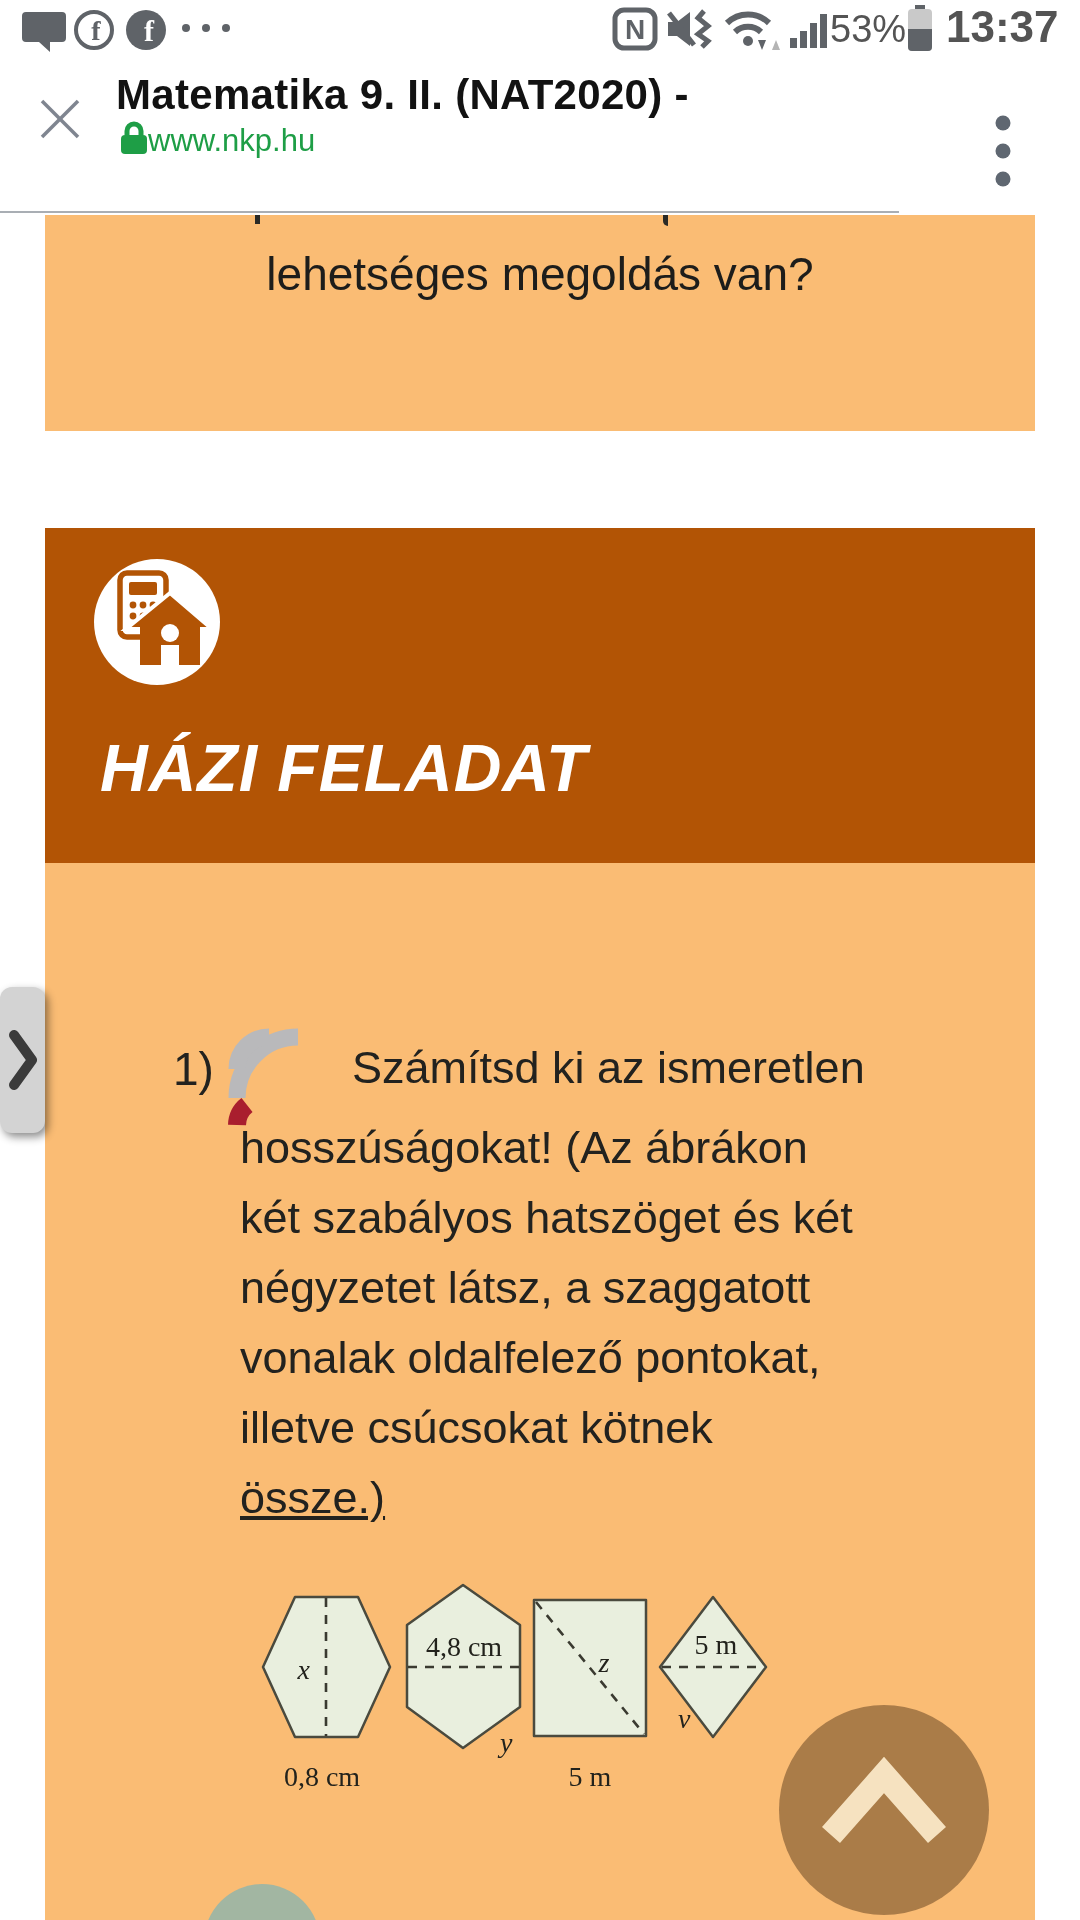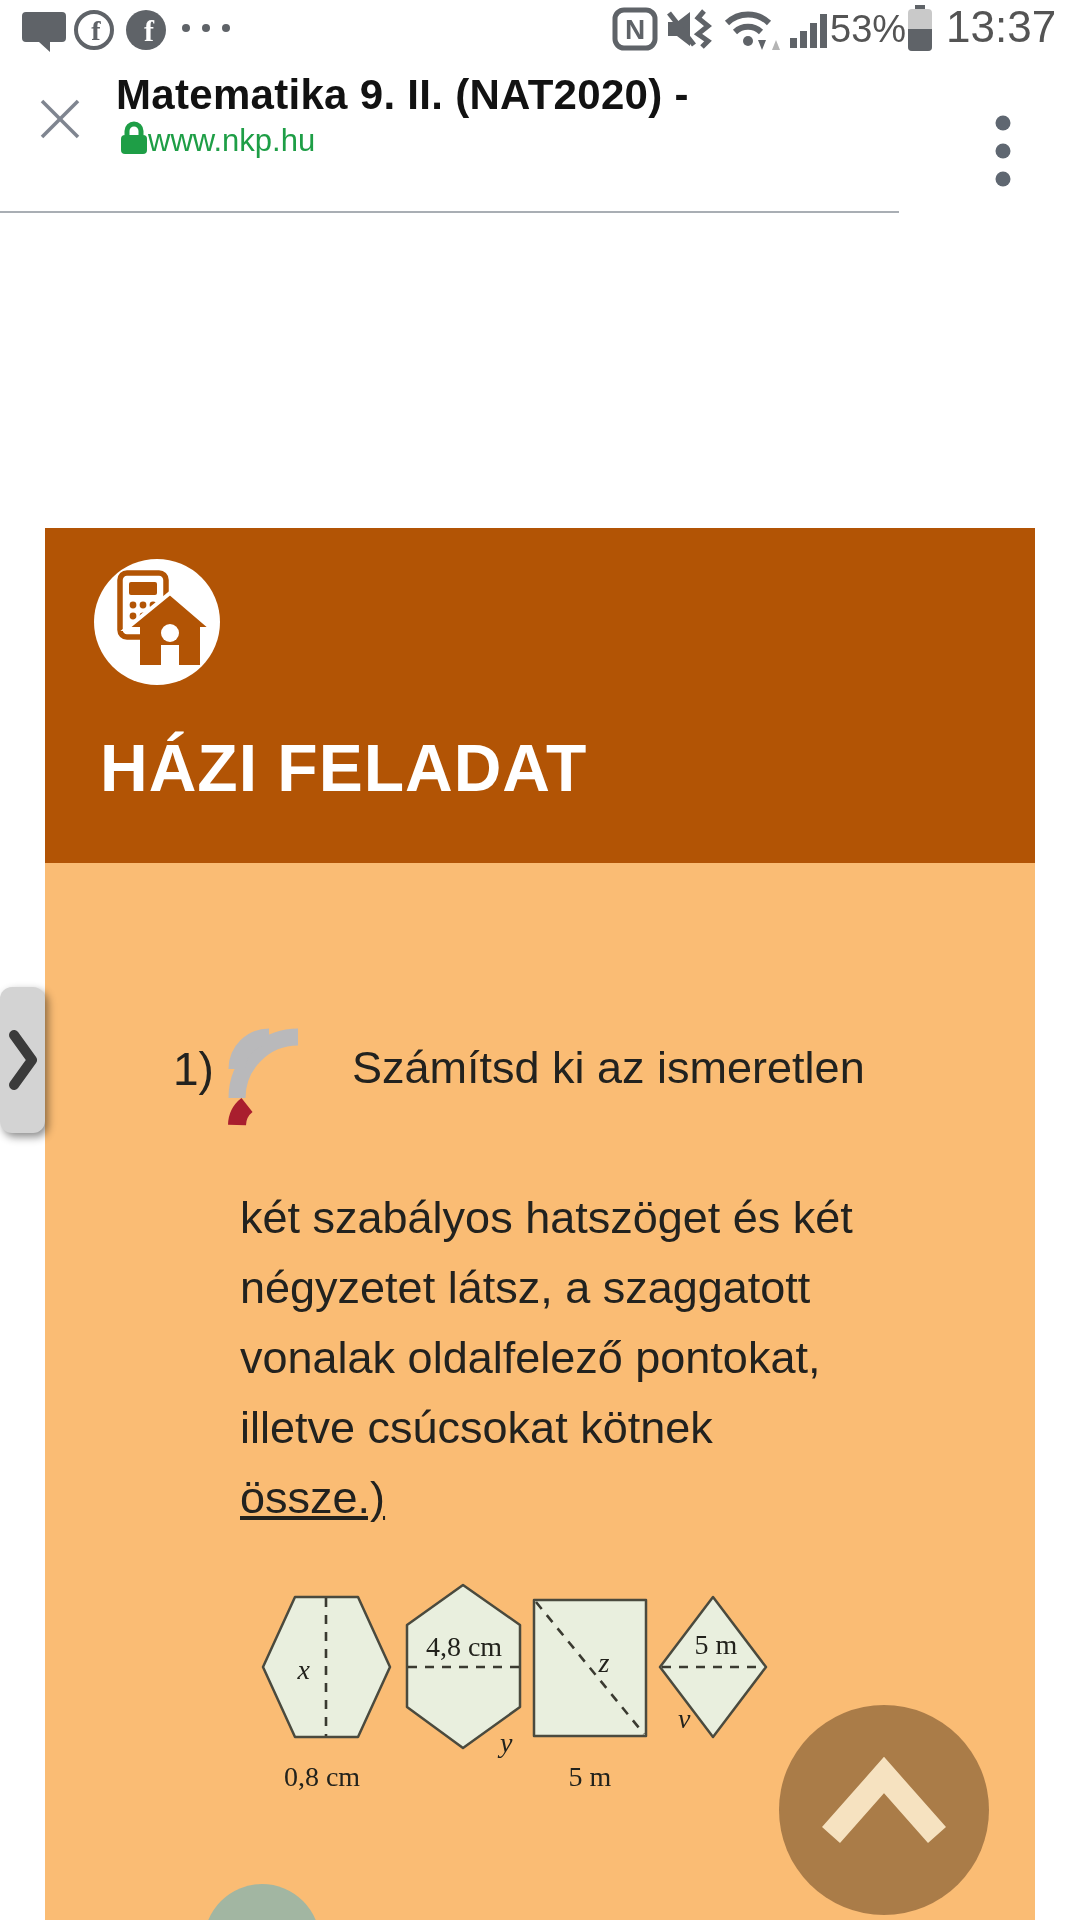--- a/index.html
+++ b/index.html
@@ -1,41 +1,41 @@
 <!DOCTYPE html>
 <html><head>
 <meta charset="utf-8">
 <style>
   html,body{margin:0;padding:0;}
   .screen{position:relative;width:1080px;height:1920px;background:#ffffff;overflow:hidden;
           font-family:"Liberation Sans",sans-serif;}
   
   .statusbar{position:absolute;left:0;top:0;width:1080px;height:55px;background:#ffffff;}
   .sb-ic{position:absolute;}
-  .sb-time{position:absolute;left:946px;top:2px;font-size:44px;color:#545454;font-weight:400;}
+  .sb-time{position:absolute;left:946px;top:2px;font-size:44px;color:#545454;font-weight:700;}
   .sb-pct{position:absolute;left:830px;top:8px;font-size:38px;color:#545454;}
   
   .header{position:absolute;left:0;top:55px;width:899px;height:158px;background:#ffffff;
           border-bottom:2px solid #a9aeb4;box-sizing:border-box;}
   .hd-close{position:absolute;left:36px;top:40px;width:48px;height:48px;cursor:pointer;}
   .hd-title{position:absolute;left:116px;top:16px;font-size:42px;font-weight:bold;color:#121212;
             letter-spacing:.3px;white-space:nowrap;}
   .hd-lock{position:absolute;left:120px;top:66px;width:28px;height:34px;}
   .hd-url{position:absolute;left:148px;top:68px;font-size:31px;color:#1e9e46;}
   .hd-menu{position:absolute;left:988px;top:58px;width:30px;height:76px;cursor:pointer;}
   
   .block-top{position:absolute;left:45px;top:215px;width:990px;height:216px;background:#fabc74;}
   .intro-q{position:absolute;left:0;top:32px;width:990px;text-align:center;font-size:46px;
            color:#1d1d1b;}
   .frag{position:absolute;top:0;width:5px;background:#2a2a26;}
   .frag.f1{left:210px;height:9px;}
   .frag.f2{left:618px;height:11px;border-radius:0 0 0 5px;}
   .banner{position:absolute;left:45px;top:528px;width:990px;height:335px;background:#b25405;}
   .banner-title{position:absolute;left:55px;top:202px;font-size:66px;font-weight:bold;color:#ffffff;
-                letter-spacing:1px;white-space:nowrap;}
+                letter-spacing:1px;white-space:nowrap;font-style:italic;}
   .banner-icon{position:absolute;left:47px;top:29px;width:130px;height:130px;}
   .banner-shadow{position:absolute;left:45px;top:863px;width:990px;height:74px;
                  background:linear-gradient(to bottom,rgba(84,42,2,0.48),rgba(84,42,2,0));}
   .content{position:absolute;left:45px;top:863px;width:990px;height:1057px;background:#fabc74;}
   
   .task-num{position:absolute;left:173px;top:1042px;font-size:46px;color:#22221f;}
   .arcs-icon{position:absolute;left:222px;top:1022px;width:110px;height:110px;}
   .task-line{position:absolute;left:240px;font-size:45px;color:#22221f;white-space:nowrap;}
   .task-line.l0{left:320px;top:1042px;margin-left:32px;}
   .task-line.l1{top:1122px;}
@@ -127,20 +127,25 @@
       <path d="M7,14 v-4 a7,7 0 0 1 14,0 v4" fill="none" stroke="#1e9e46" stroke-width="5"></path>
     </svg>
     <div class="hd-url">www.nkp.hu</div>
     <svg class="hd-menu" viewBox="0 0 30 76">
       <circle cx="15" cy="10" r="7.5" fill="#5f6771"></circle>
       <circle cx="15" cy="38" r="7.5" fill="#5f6771"></circle>
       <circle cx="15" cy="66" r="7.5" fill="#5f6771"></circle>
     </svg>
   </div>
 
+  <div class="block-top">
+    <div class="frag f1"></div>
+    <div class="frag f2"></div>
+    <div class="intro-q">lehetséges megoldás van?</div>
+  </div>
 
   <div class="banner">
     <svg class="banner-icon" viewBox="0 0 130 130">
       <circle cx="65" cy="65" r="63" fill="#ffffff"></circle>
       <rect x="28" y="16" width="46" height="64" rx="7" fill="#ffffff" stroke="#b25405" stroke-width="5.5"></rect>
       <rect x="37" y="25" width="28" height="13" rx="2" fill="#b25405"></rect>
       <circle cx="41" cy="48" r="3.4" fill="#b25405"></circle>
         <circle cx="51" cy="48" r="3.4" fill="#b25405"></circle>
       <circle cx="61" cy="48" r="3.4" fill="#b25405"></circle>
         <circle cx="41" cy="59" r="3.4" fill="#b25405"></circle>
@@ -158,20 +163,21 @@
 
   <div class="content"></div>
 
   <div class="task-num">1)</div>
   <svg class="arcs-icon" viewBox="0 0 110 110">
     <path d="M15,76 a61,61 0 0 1 61,-61" fill="none" stroke="#b9b9bb" stroke-width="17"></path>
     <path d="M15,47 a32,32 0 0 1 32,-32" fill="none" stroke="#b9b9bb" stroke-width="17"></path>
     <path d="M15,103 a26,26 0 0 1 10,-20" fill="none" stroke="#a91e2e" stroke-width="18"></path>
   </svg>
   <div class="task-line l0">Számítsd ki az ismeretlen</div>
+  <div class="task-line l1">hosszúságokat! (Az ábrákon</div>
   <div class="task-line l2">két szabályos hatszöget és két</div>
   <div class="task-line l3">négyzetet látsz, a szaggatott</div>
   <div class="task-line l4">vonalak oldalfelező pontokat,</div>
   <div class="task-line l5">illetve csúcsokat kötnek</div>
   <div class="task-line l6">össze.)</div>
 
   <svg class="figures" viewBox="230 1565 680 235">
 
     <g>
       <polygon class="fig-shape" points="263,1667 295,1597 358,1597 390,1667 358,1737 295,1737"></polygon>

